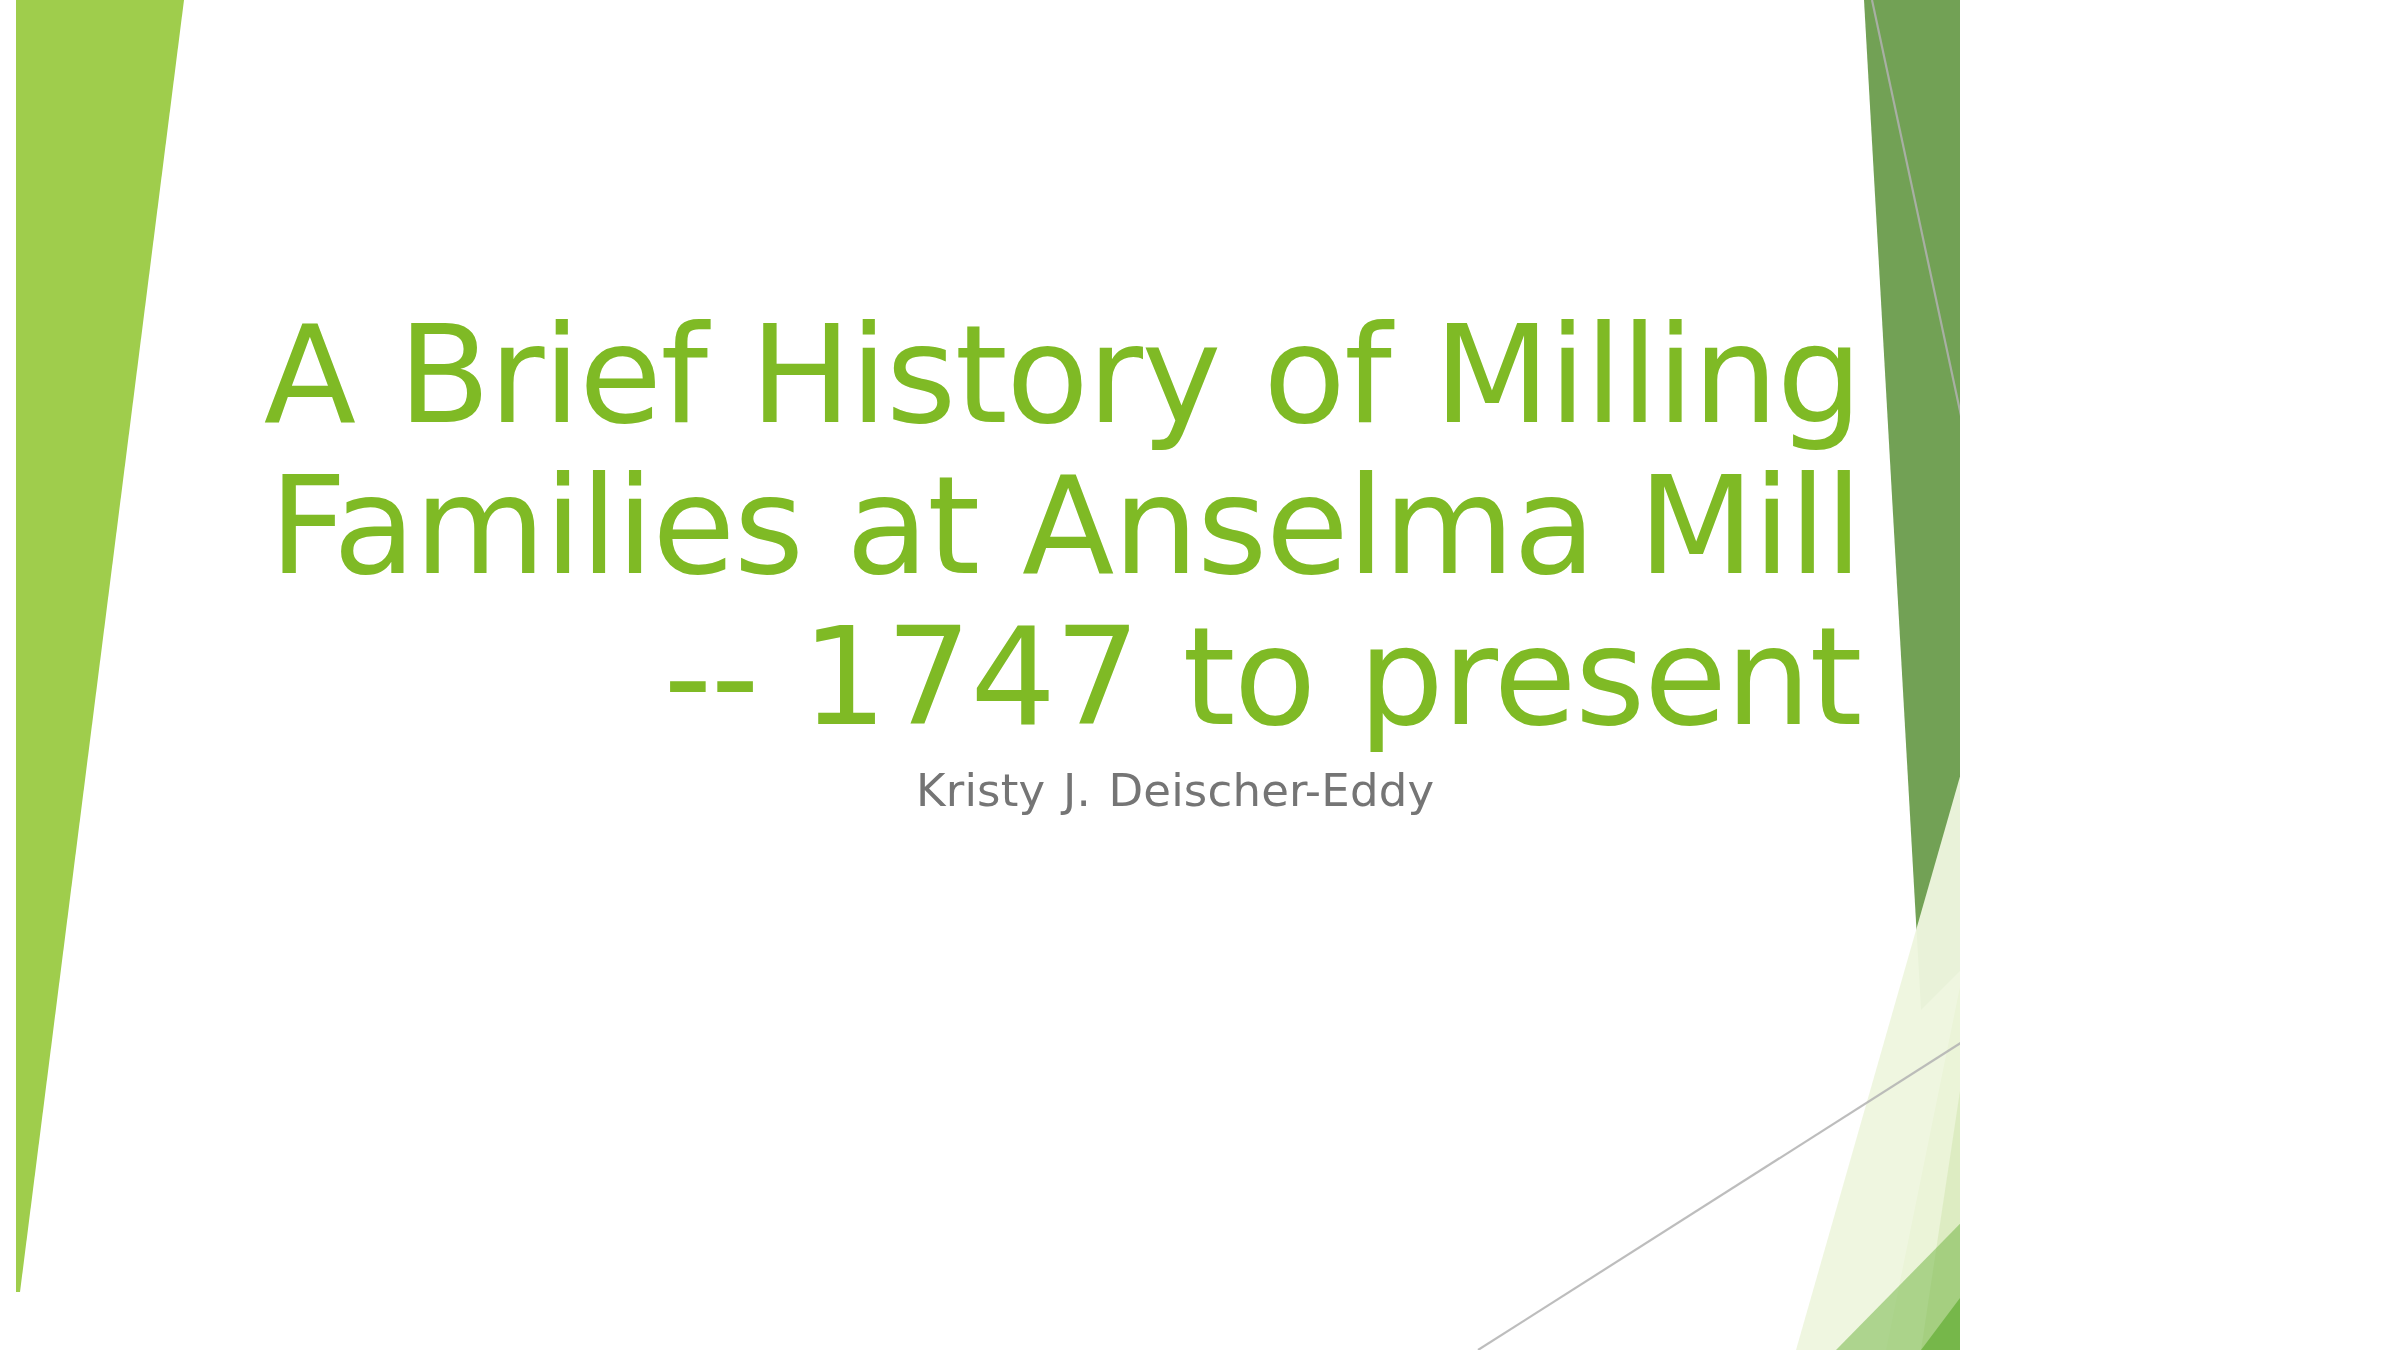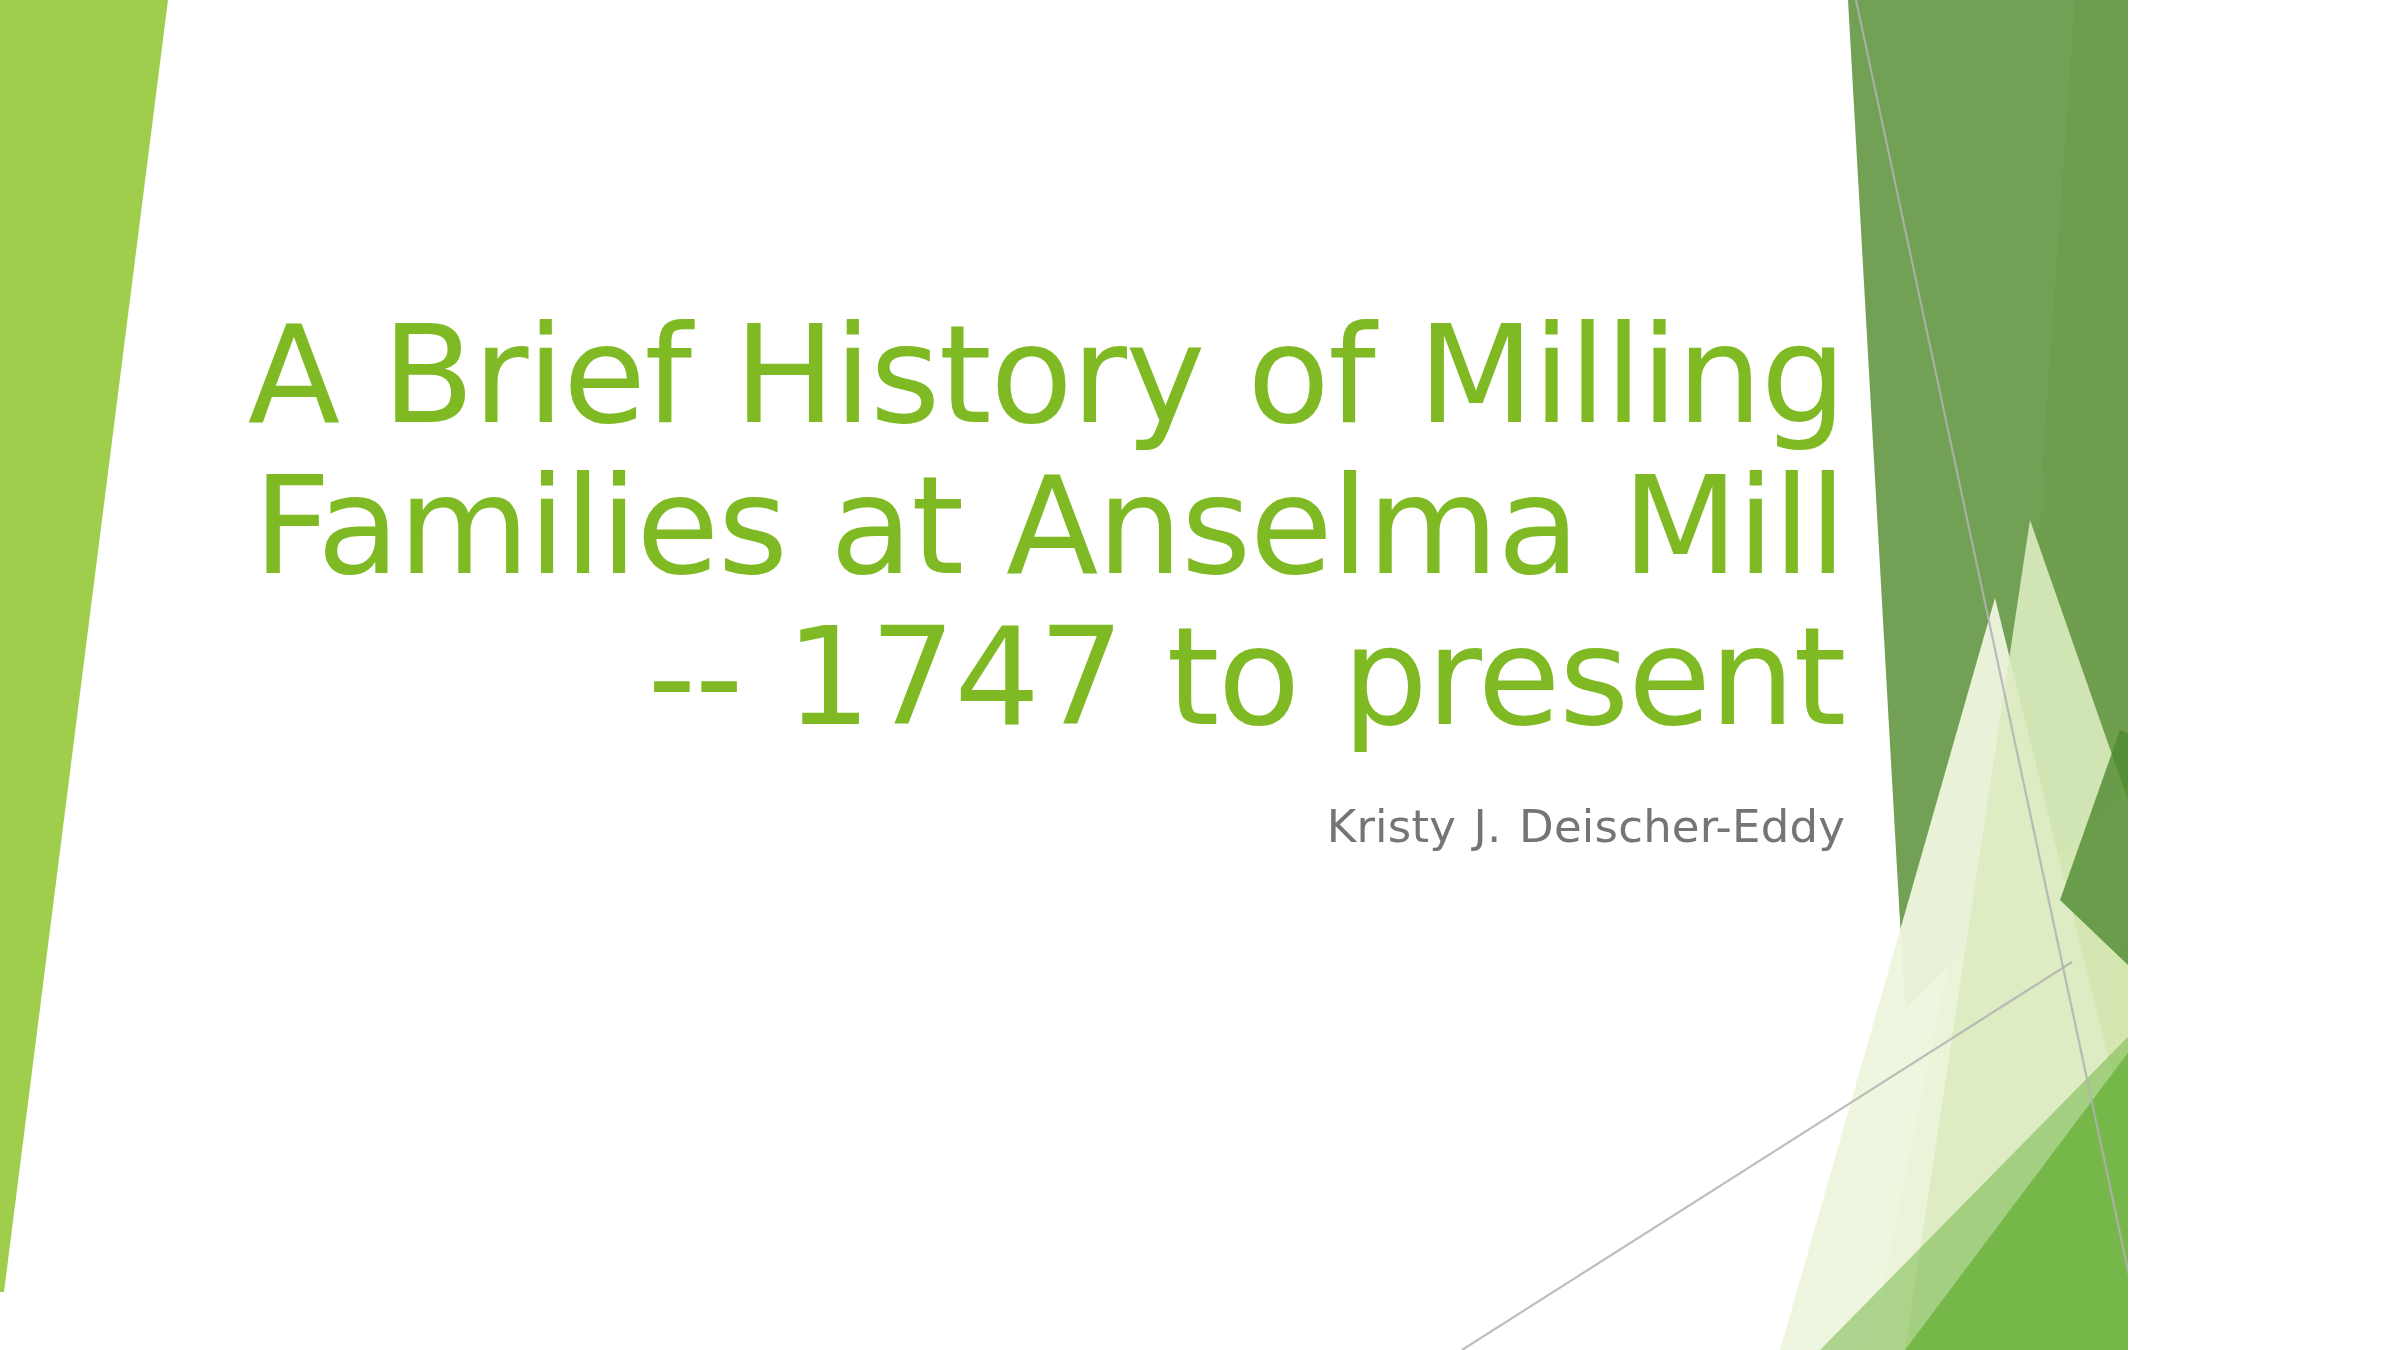--- a/index.html
+++ b/index.html
@@ -5,23 +5,24 @@
 <style>
   * { margin:0; padding:0; box-sizing:border-box; }
   html, body {
     width:2400px; height:1350px;
     background:#ffffff;
     font-family:"DejaVu Sans", sans-serif;
     overflow:hidden;
   }
   #slide {
     position:relative;
-    width:2128px; height:1350px;
+    width:1944px; height:1350px;
     background:#ffffff;
     overflow:hidden;
+    margin-left:16px;
   }
   #deco-bg {
     position:absolute; left:0; top:0;
     width:2400px; height:1350px;
     pointer-events:none;
   }
   #text-layer {
     position:absolute; left:0; top:0;
     width:2400px; height:1350px;
   }
@@ -37,23 +38,22 @@
     font-size:135px;
     line-height:1.12;
     letter-spacing:-1.5px;
     color:#7FBA25;
     text-align:right;
     word-spacing:2px;
   }
   #subtitle-block {
     position:absolute;
     left:900px;
-    top:800px;
+    top:764px;
     width:945px;
-    text-align:right;
   }
   .sub-line {
     font-family:"DejaVu Sans", sans-serif;
     font-weight:400;
     font-size:45px;
     line-height:1.22;
     color:#757575;
     letter-spacing:0.2px;
     word-spacing:3px;
   }

